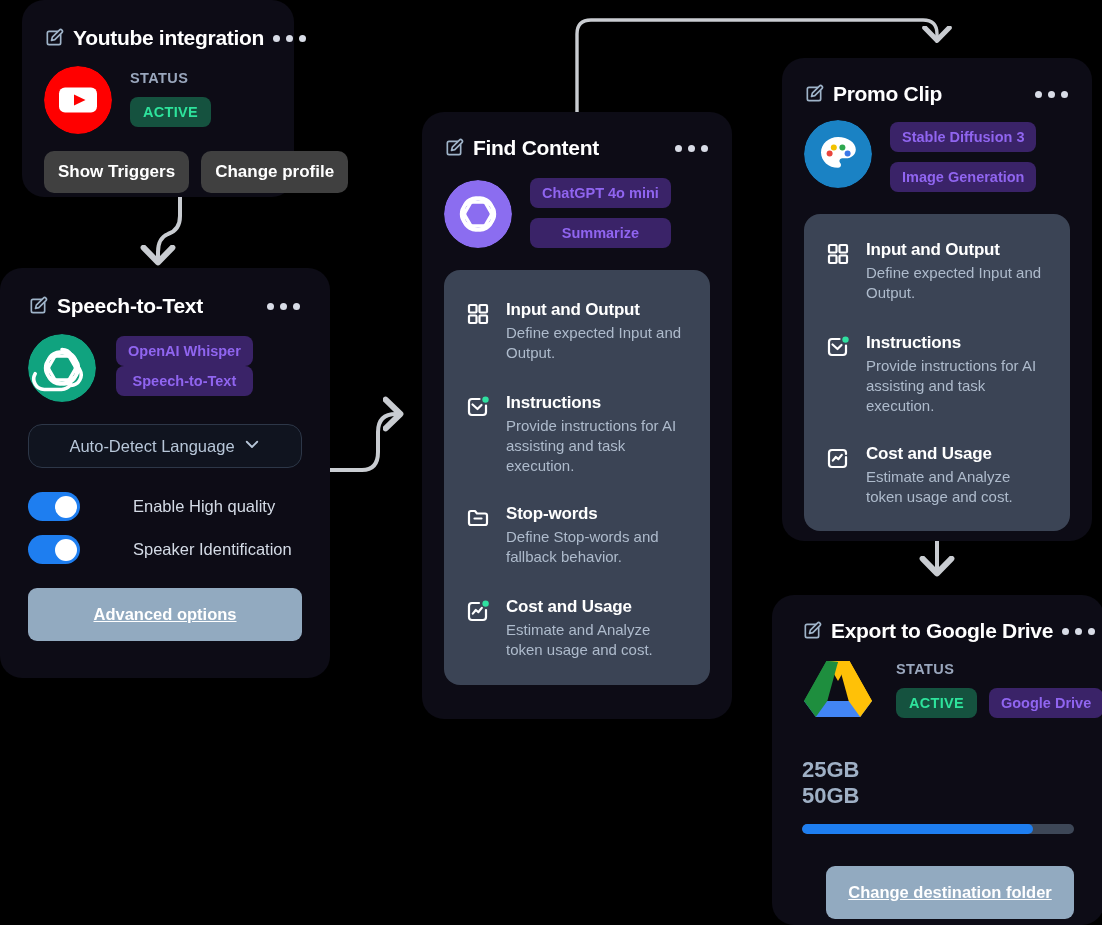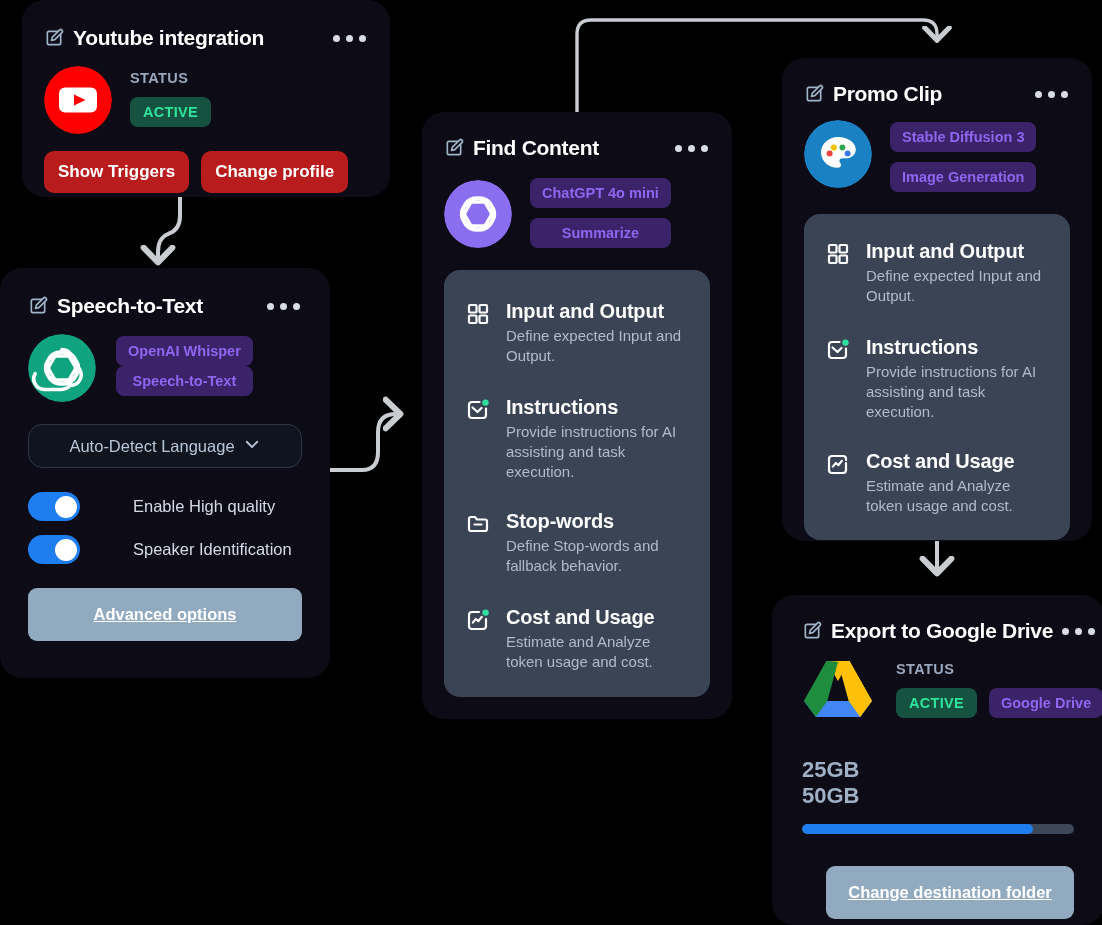--- a/index.html
+++ b/index.html
@@ -58,21 +58,21 @@
     border-radius: 8px; padding: 7px 13px;
     letter-spacing: 0.3px;
   }
   .status-label {
     color: #9aa7bd; font-size: 14.5px; font-weight: bold;
     letter-spacing: 0.4px;
   }
 
   
   .btn-grey {
-    background: #b91c1c; color: #ffffff;
+    background: #404040; color: #ffffff;
     border: none; border-radius: 10px;
     font-family: inherit; font-size: 17px; font-weight: bold;
     padding: 11px 14px; cursor: pointer;
     white-space: nowrap;
   }
   .btn-light {
     background: #92aac0; color: #ffffff;
     border: none; border-radius: 9px;
     font-family: inherit; font-size: 16.5px; font-weight: bold;
     cursor: pointer; width: 100%; padding: 17px 10px; text-decoration: underline;
@@ -100,21 +100,21 @@
   .toggle-label { color: #d4dbe6; font-size: 16.5px; margin-left: 39px; }
 
   
   .panel {
     background: #3b4455;
     border-radius: 16px;
   }
   .feat { display: flex; gap: 14px; }
   .feat-ico { width: 26px; flex: 0 0 26px; padding-top: 2px; }
   .feat-ico svg { display:block; }
-  .feat-title { color:#ffffff; font-size:20px; font-weight:bold; letter-spacing:-0.2px; }
+  .feat-title { color:#ffffff; font-size:17px; font-weight:bold; letter-spacing:-0.2px; }
   .feat-desc { color:#aebbcc; font-size:15px; line-height:1.33; margin-top:3px; }
 
   
   .gb-row { display:flex; justify-content:space-between; color:#9fb0c5; font-size:22px; font-weight:bold;flex-direction:column; }
   .bar-track { height: 10px; border-radius: 5px; background: #3d4757; width:100%; overflow:hidden; }
   .bar-fill { height: 100%; border-radius: 5px; background: #1e7ef0; }
 
   
   #wires { position:absolute; inset:0; z-index:1; pointer-events:none; }
 </style>
@@ -132,21 +132,21 @@
 
     <path d="M180,198 L180,222 Q180,236 168,240 Q158,244 158,258 L158,268" fill="none" stroke="#c9ccd1" stroke-width="4" stroke-linecap="round" marker-end="url(#ah)" transform="translate(0,-6)"></path>
 
     <path d="M330,470 L362,470 Q378,470 378,452 L378,432 Q378,414 396,414 L400,414" fill="none" stroke="#c9ccd1" stroke-width="4" stroke-linecap="round" marker-end="url(#ah)"></path>
 
     <path d="M577,118 L577,34 Q577,20 591,20 L923,20 Q937,20 937,34 L937,40" fill="none" stroke="#c9ccd1" stroke-width="3.4" stroke-linecap="round" marker-end="url(#ah)"></path>
 
     <path d="M937,541 L937,573" fill="none" stroke="#c9ccd1" stroke-width="4" stroke-linecap="round" marker-end="url(#ah)"></path>
   </svg>
 
-  <div class="card" style="left:22px; top:0px; width:368px; height:197px; padding:26px 22px 22px;">
+  <div class="card" style="left:22px; top:0px; width:272px; height:197px; padding:26px 22px 22px;">
     <div class="card-header">
       <span>
         <svg class="edit-icon" viewBox="0 0 24 24" fill="none" stroke="#9fb4c9" stroke-width="2" stroke-linecap="round" stroke-linejoin="round">
           <path d="M16.5 4H6a2 2 0 0 0-2 2v12a2 2 0 0 0 2 2h12a2 2 0 0 0 2-2V8"></path>
           <path d="M18.5 2.5a2.1 2.1 0 0 1 3 3L13 14l-4 1 1-4 8.5-8.5z"></path>
         </svg>
       </span>
       <span class="card-title">Youtube integration</span>
       <span class="dots">
           <i></i>

